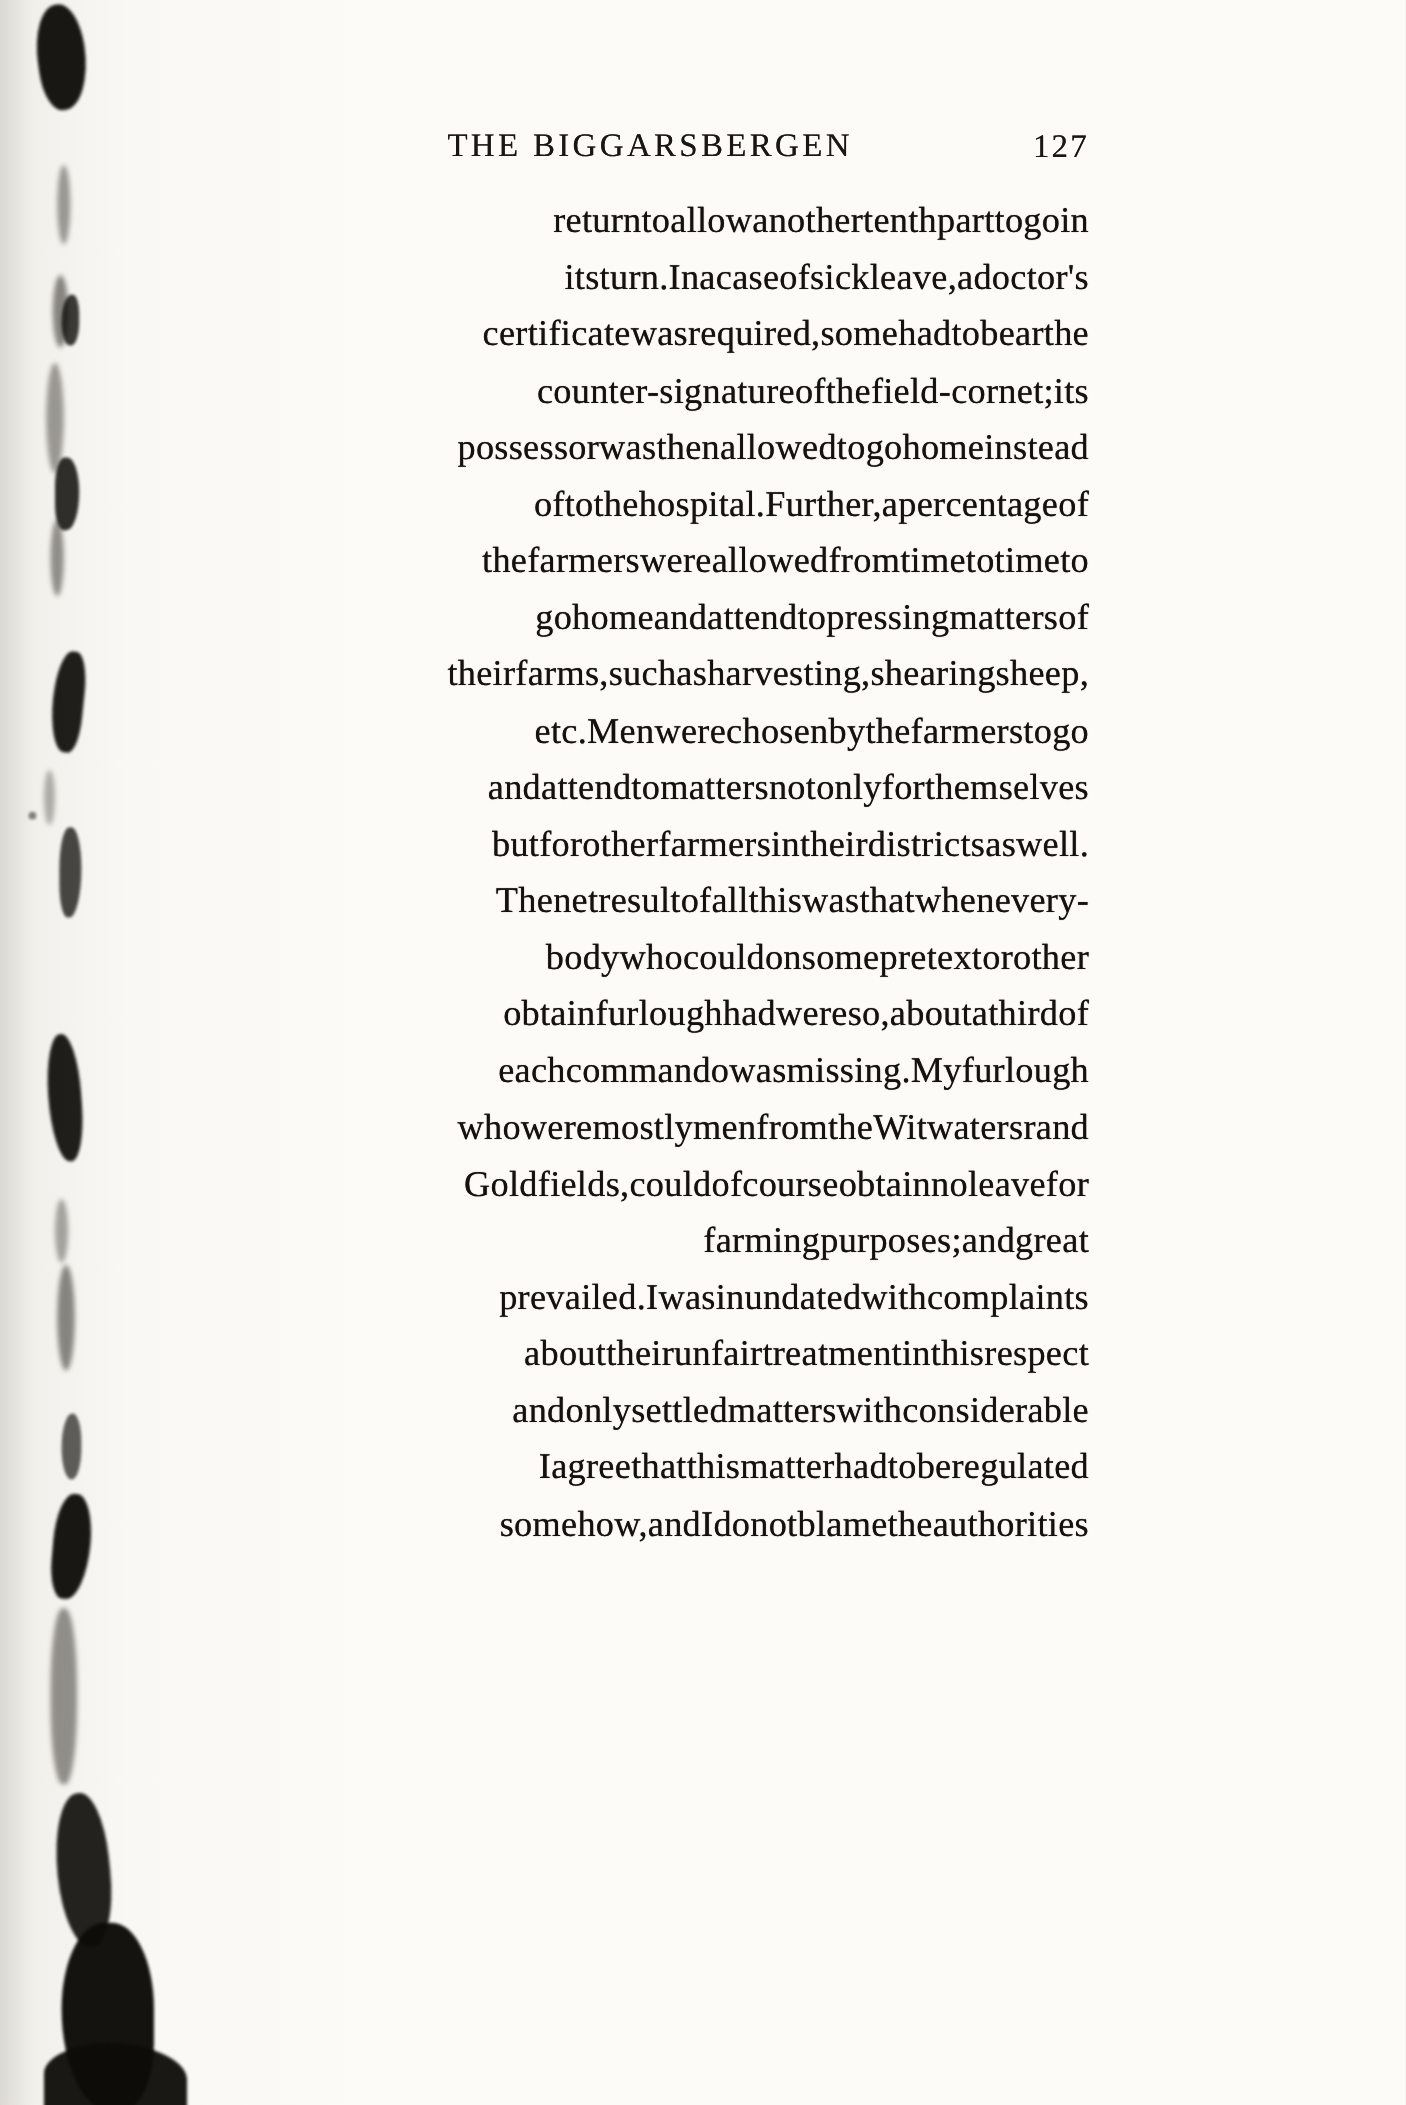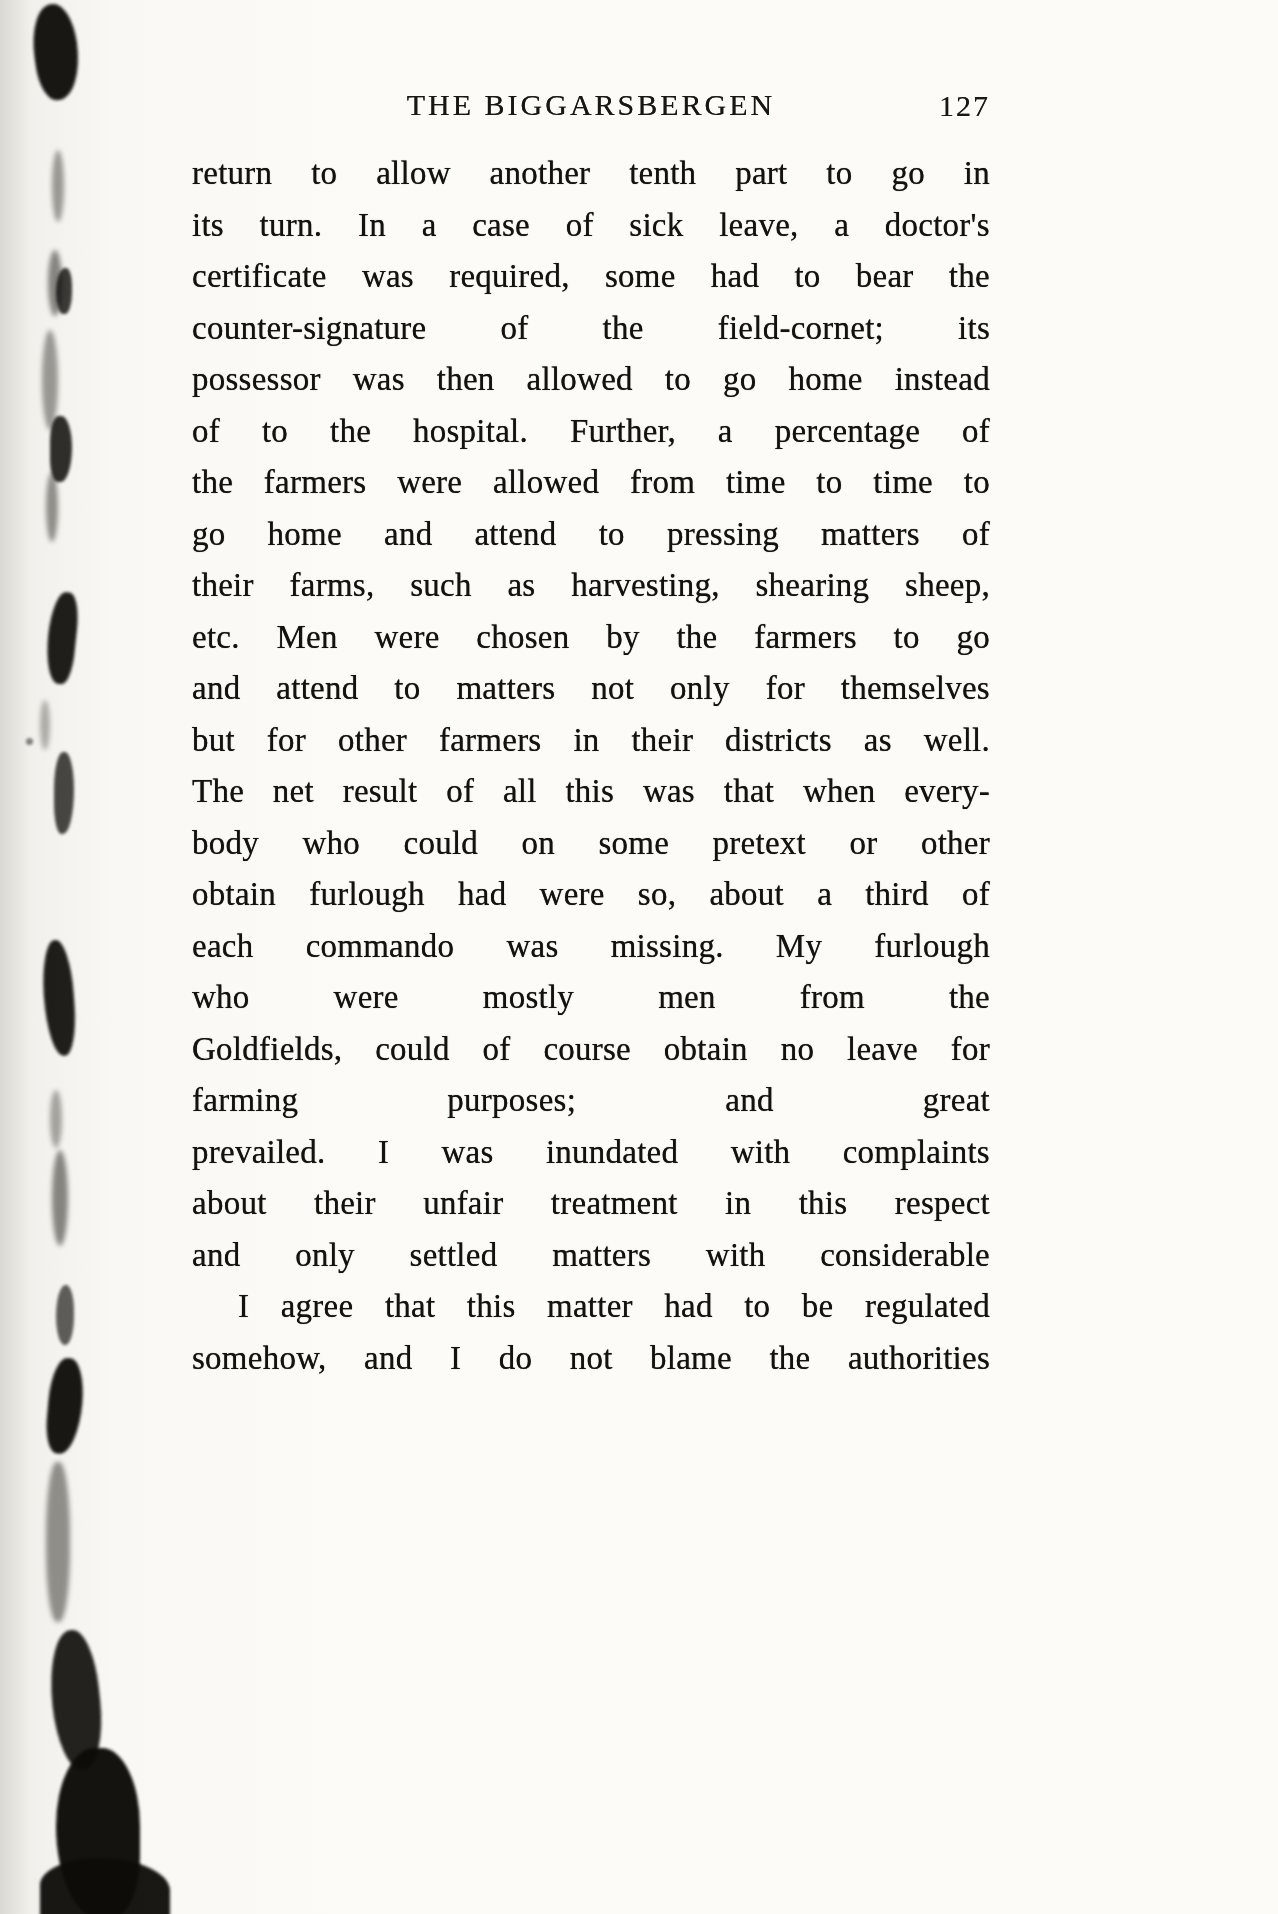--- a/index.html
+++ b/index.html
@@ -13,27 +13,27 @@
     width:1278px; height:1914px;
     overflow:hidden;
     color:#15120d;
     background:linear-gradient(90deg,#efede8 0%,#f9f8f4 9%,#fcfbf8 30%,#fcfbf8 100%);
   }
   .edge-shade {
     position:absolute; left:0; top:0; width:30px; height:100%;
     background:linear-gradient(90deg,rgba(40,35,25,0.10),rgba(40,35,25,0));
     pointer-events:none;
   }
-  .content { position:absolute; left:192px; top:88px; width:798px; }
+  .content { position:absolute; left:192px; top:116px; width:798px; }
   .header { position:relative; height:46px; margin-bottom:14px; font-size:30px; letter-spacing:3px; color:#1a1712; }
   .title { position:absolute; left:50%; transform:translateX(-50%); white-space:nowrap; text-shadow:0 0 0.6px rgba(20,16,10,0.8); }
   .pagenum { position:absolute; right:0; top:1px; letter-spacing:2px; text-shadow:0 0 0.6px rgba(20,16,10,0.8); }
   .text-block { font-size:33px; }
   .line {
-    display:flex; justify-content:space-between;
+    display:flex; justify-content:flex-end;
     line-height:51.5px; letter-spacing:0.25px;
     text-shadow:0 0 0.7px rgba(22,17,10,0.85);
     white-space:nowrap;
   }
   .line.nojust { display:block; }
   .line.indent { padding-left:46px; }
   .blob { position:absolute; background:#0d0c09; filter:blur(1.6px); }
   .blob.soft { filter:blur(2.6px); background:#2e2b25; }
 </style>
 </head>
@@ -235,20 +235,21 @@
           <span>My</span>
           <span>furlough</span>
         </div>
         <div class="line">
           <span>who</span>
           <span>were</span>
           <span>mostly</span>
           <span>men</span>
           <span>from</span>
           <span>the</span>
+          <span>Witwatersrand</span>
         </div>
         <div class="line">
           <span>Goldfields,</span>
           <span>could</span>
           <span>of</span>
           <span>course</span>
           <span>obtain</span>
           <span>no</span>
           <span>leave</span>
           <span>for</span>

